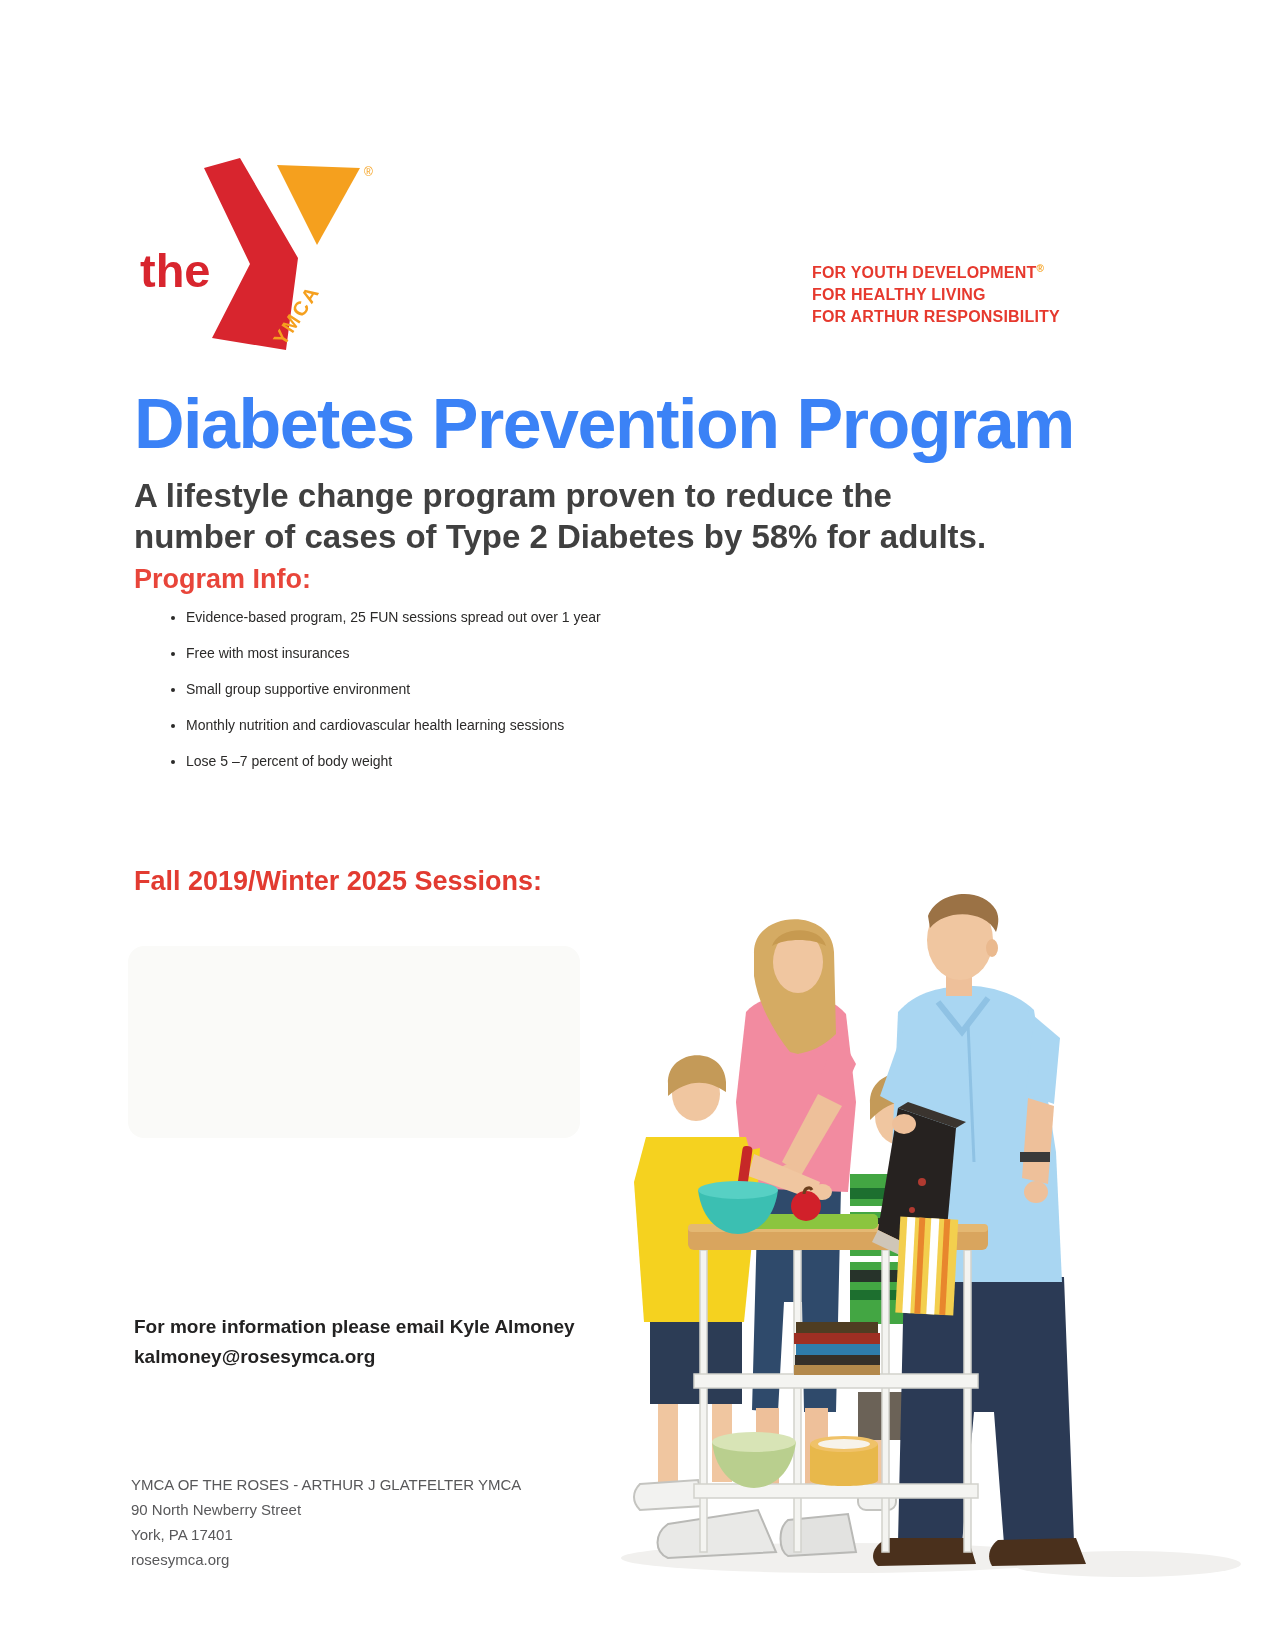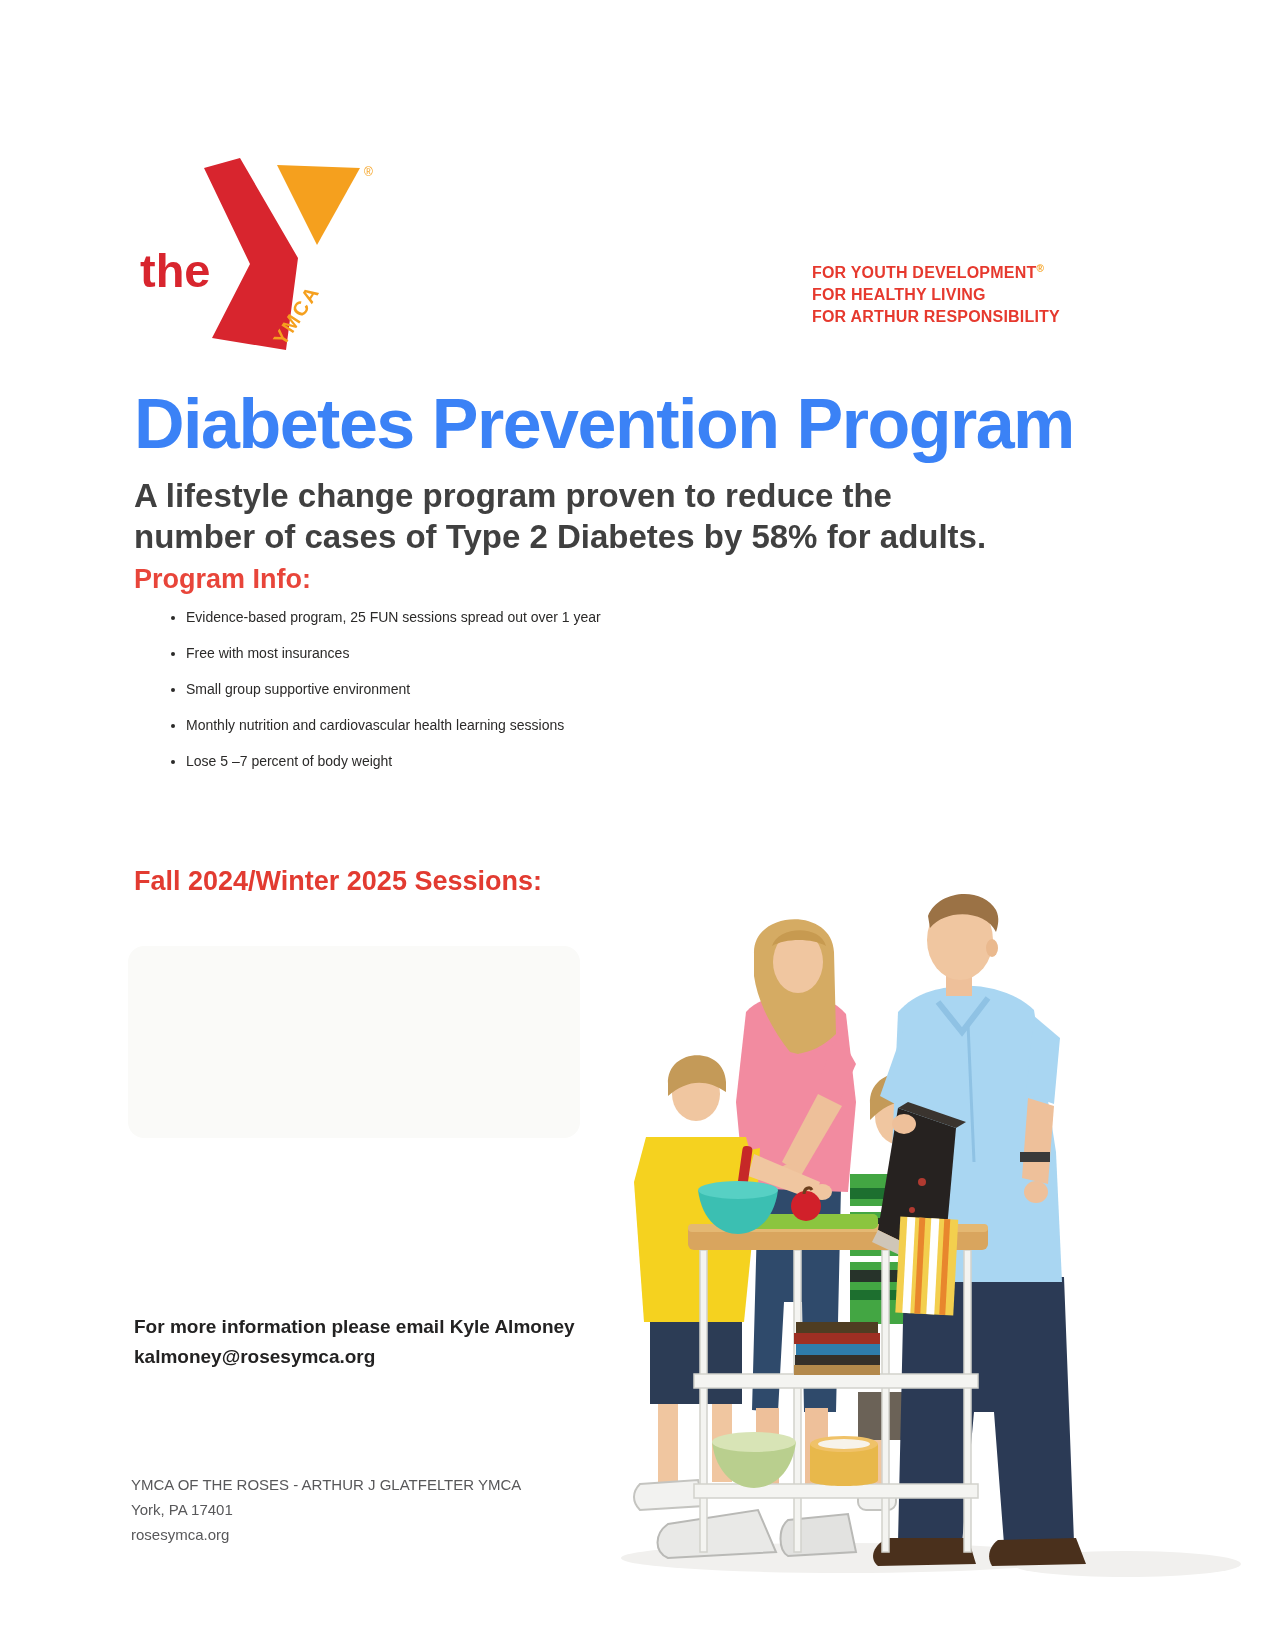--- a/index.html
+++ b/index.html
@@ -76,31 +76,32 @@
 
   <h2 class="program-heading">Program Info:</h2>
   <ul class="bullets">
     <li>Evidence-based program, 25 FUN sessions spread out over 1 year</li>
     <li>Free with most insurances</li>
     <li>Small group supportive environment</li>
     <li>Monthly nutrition and cardiovascular health learning sessions</li>
     <li>Lose 5 –7 percent of body weight</li>
   </ul>
 
-  <h2 class="sessions-heading">Fall 2024/Winter 2025 Sessions:</h2>
+  <h2 class="sessions-heading">Fall 2019/Winter 2025 Sessions:</h2>
   <div class="faint-box"></div>
 
 
   <div class="contact">
     <div>For more information please email Kyle Almoney</div>
     <div>kalmoney@rosesymca.org</div>
   </div>
 
   <div class="flyer-footer">
     <div>YMCA OF THE ROSES - ARTHUR J GLATFELTER YMCA</div>
+    <div>90 North Newberry Street</div>
     <div>York, PA 17401</div>
     <div>rosesymca.org</div>
   </div>
 
   <div class="photo">
     <svg viewBox="0 0 670 760" width="670" height="760">
 
       <ellipse cx="240" cy="706" rx="225" ry="15" fill="#f1f0ee"></ellipse>
       <ellipse cx="520" cy="712" rx="115" ry="13" fill="#f1f0ee"></ellipse>
 

